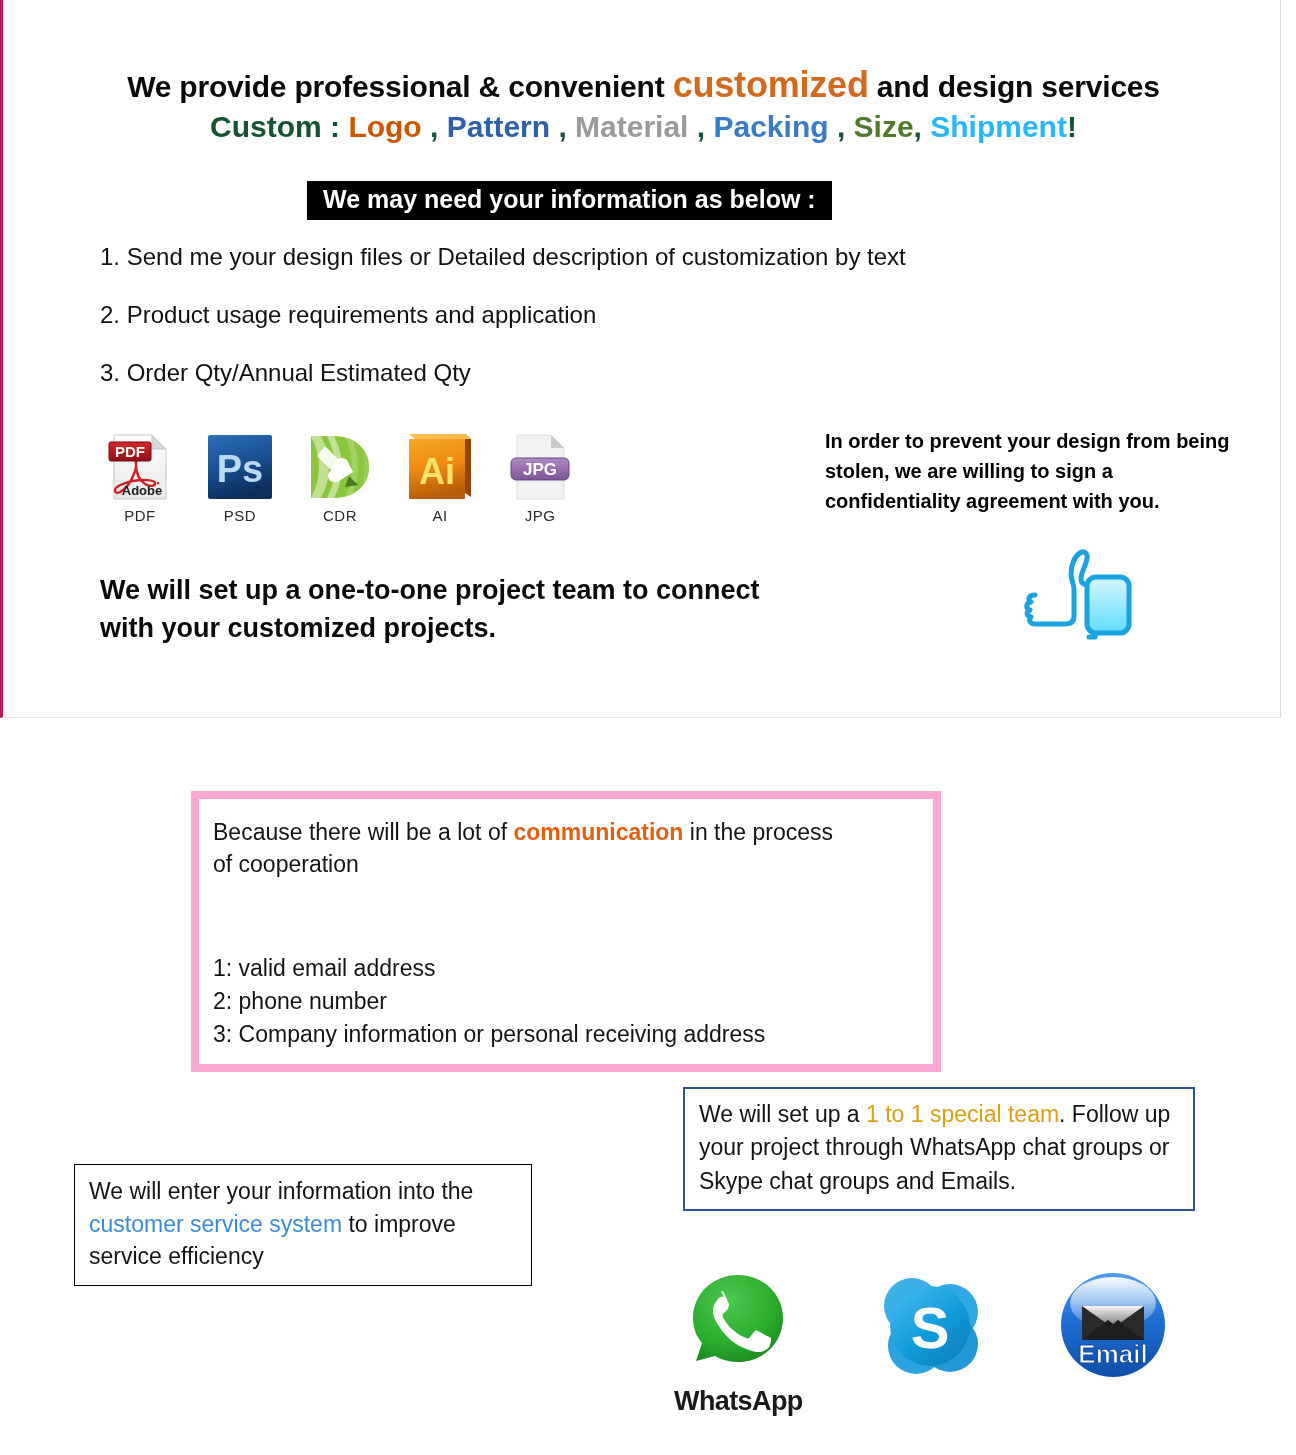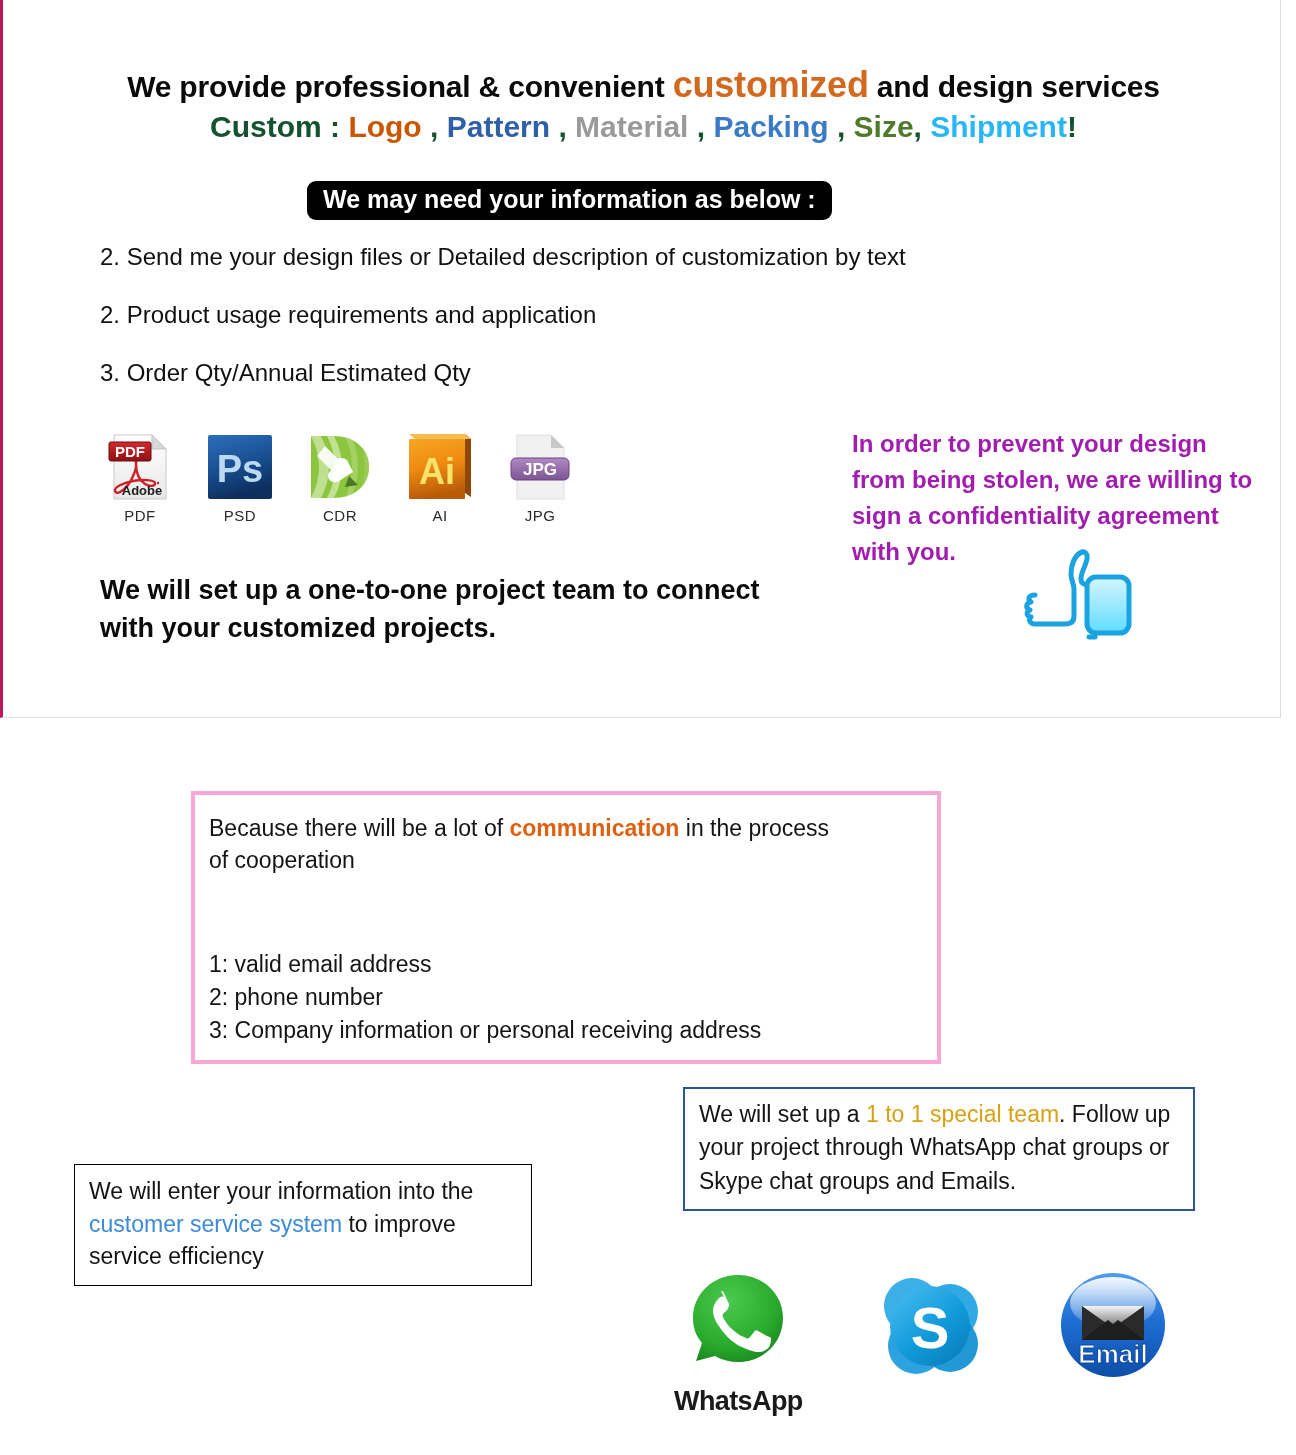--- a/index.html
+++ b/index.html
@@ -74,21 +74,20 @@
     position: absolute;
     left: 304px;
     top: 181px;
     padding: 3px 16px 5px 16px;
     background: #000000;
     color: #ffffff;
     font-size: 25px;
     font-weight: bold;
     white-space: nowrap;
     line-height: 1.25;
-    border-radius: 9px;
   }
 
   
   .req-item {
     position: absolute;
     left: 97px;
     font-size: 24px;
     font-weight: normal;
     color: #111111;
     white-space: nowrap;
@@ -119,27 +118,27 @@
   .fmt-label {
     margin-top: 5px;
     font-size: 15px;
     color: #2a2a2a;
     letter-spacing: 0.5px;
   }
 
   
   #confidentiality-note {
     position: absolute;
-    left: 849px;
+    left: 822px;
     top: 426px;
     width: 412px;
-    font-size: 24px;
+    font-size: 20px;
     font-weight: bold;
     line-height: 1.5;
-    color: #a21caf;
+    color: #000000;
   }
 
   
   #project-team-statement {
     position: absolute;
     left: 97px;
     top: 572px;
     width: 700px;
     font-size: 27px;
     font-weight: bold;
@@ -157,21 +156,21 @@
   }
 
   
   #communication-box {
     position: absolute;
     left: 191px;
     top: 791px;
     width: 750px;
     min-height: 272px;
     box-sizing: border-box;
-    border: 4px solid #f9a8d4;
+    border: 8px solid #f9a8d4;
     background: #ffffff;
     padding: 18px 0 14px 14px;
   }
   #communication-box p {
     margin: 0;
     font-size: 23px;
     line-height: 1.38;
     color: #141414;
   }
   #communication-box .gap { height: 36px; }
@@ -249,21 +248,21 @@
   <div id="headline-1">
     <span>We provide professional &amp; convenient </span><span class="hl-customized">customized</span><span> and design services</span>
   </div>
 
   <div id="headline-2">
     <span class="w-plain">Custom : </span><span class="w-logo">Logo</span><span class="w-plain"> , </span><span class="w-pattern">Pattern</span><span class="w-plain"> , </span><span class="w-material">Material</span><span class="w-plain"> , </span><span class="w-packing">Packing</span><span class="w-plain"> , </span><span class="w-size">Size</span><span class="w-plain">,  </span><span class="w-shipment">Shipment</span><span class="w-plain">!</span>
   </div>
 
   <div id="need-info-banner">We may need your information as below :</div>
 
-  <div class="req-item" id="req-1">2. Send me your design files or Detailed description of customization by text</div>
+  <div class="req-item" id="req-1">1. Send me your design files or Detailed description of customization by text</div>
   <div class="req-item" id="req-2">2. Product usage requirements and application</div>
   <div class="req-item" id="req-3">3. Order Qty/Annual Estimated Qty</div>
 
   <div id="file-formats">
 
     <div class="fmt">
       <div class="fmt-glyph">
         <svg viewBox="0 0 70 70" width="70" height="70">
           <defs>
             <linearGradient id="pdfPage" x1="0" y1="0" x2="0" y2="1">

